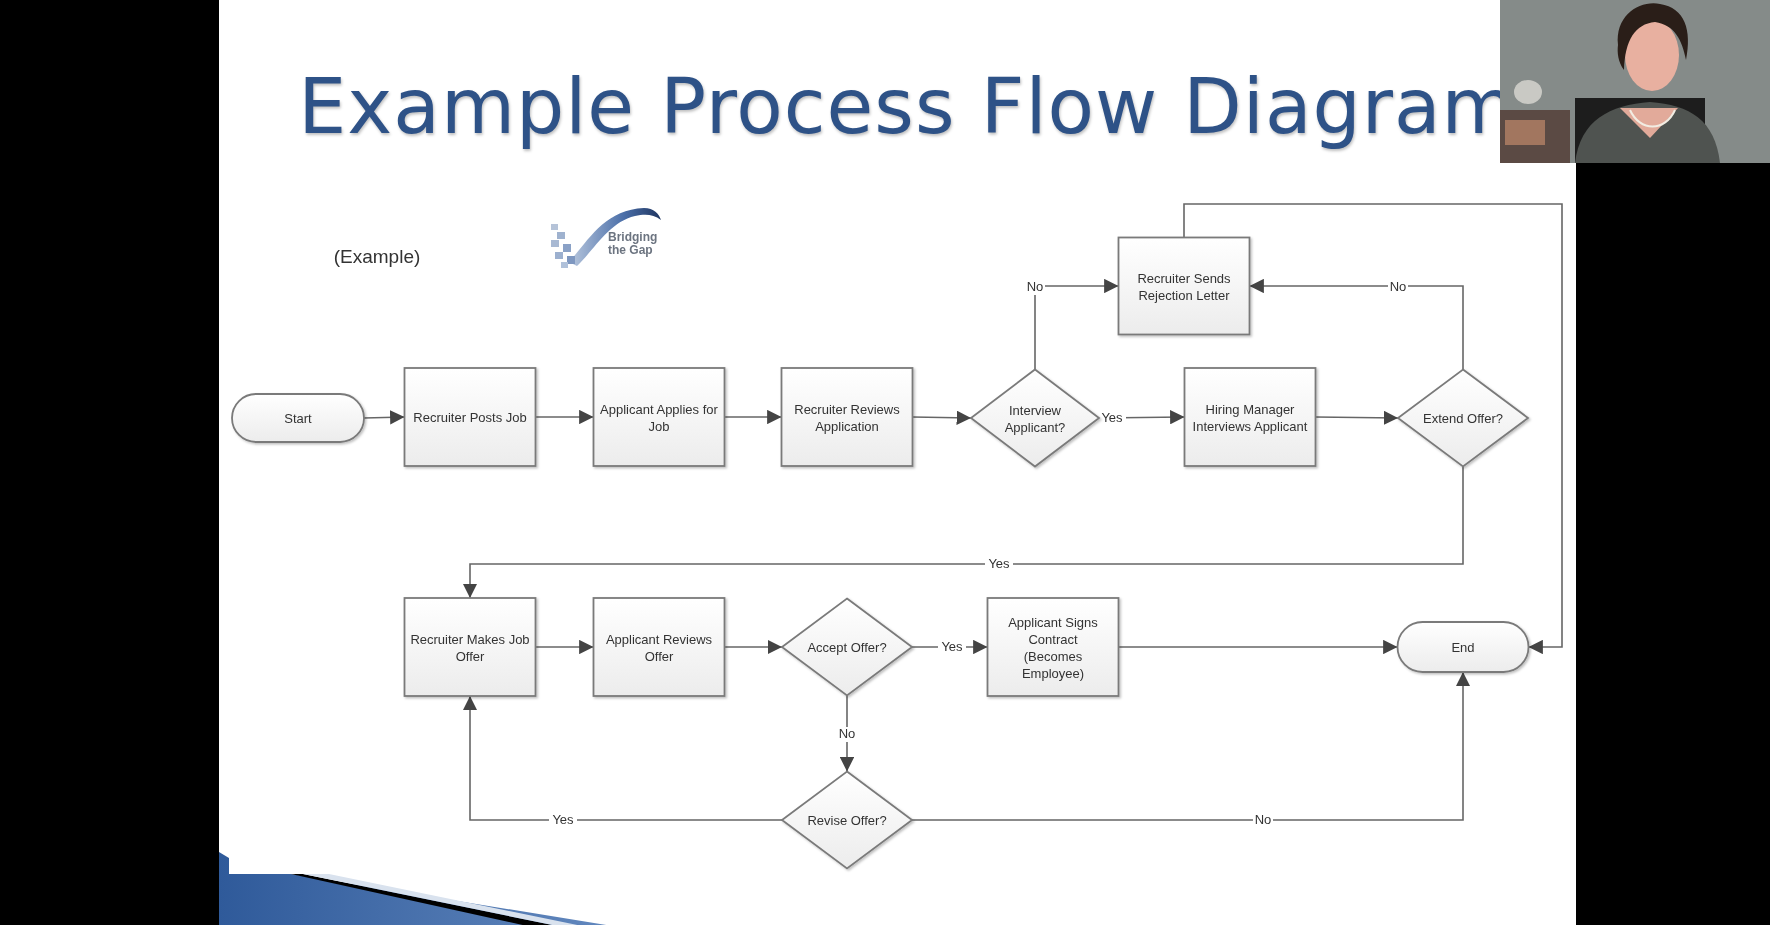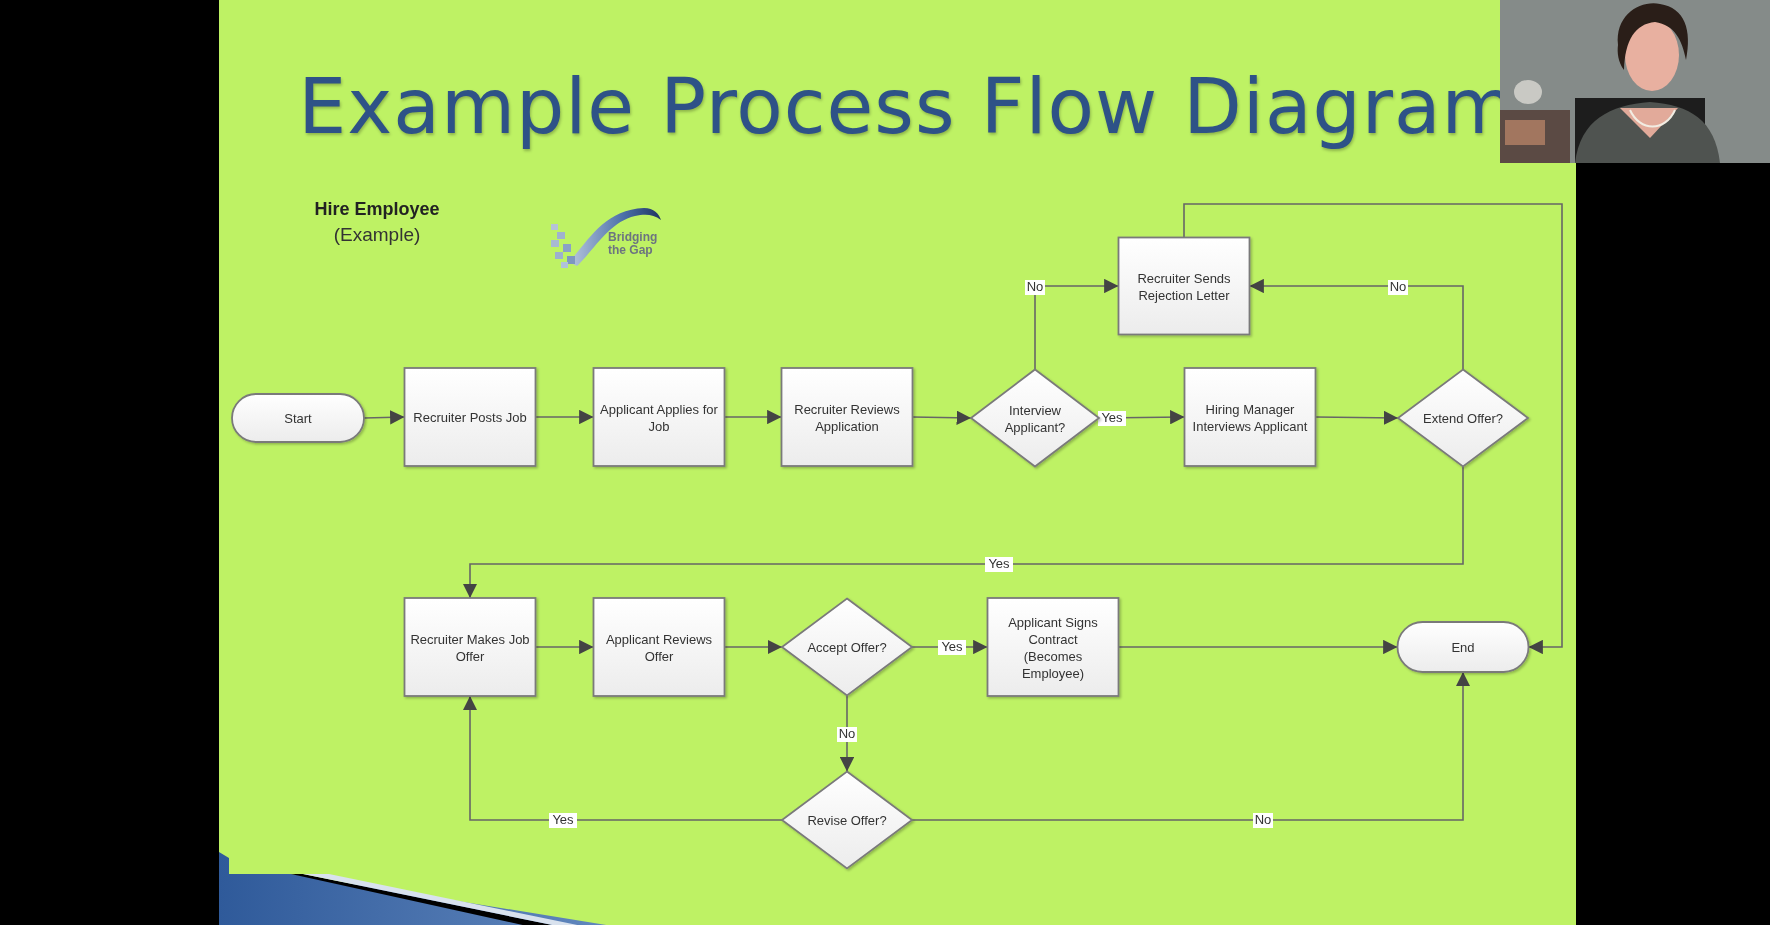--- a/index.html
+++ b/index.html
@@ -3,34 +3,34 @@
 <meta charset="utf-8">
 <style>
   html, body { margin: 0; padding: 0; }
   body {
     width: 1770px; height: 925px; position: relative; overflow: hidden;
     background: #000000;
     font-family: "Liberation Sans", sans-serif;
   }
   #slide {
     position: absolute; left: 219px; top: 0; width: 1357px; height: 925px;
-    background: #bef264; overflow: hidden;
+    background: #ffffff; overflow: hidden;
   }
   #slide-title {
     position: absolute; left: 0; top: 62px; width: 1357px; text-align: center;
     font-family: "DejaVu Sans", sans-serif; font-size: 76px; letter-spacing: 1px;
     color: #2e5287; text-shadow: 1px 2px 3px rgba(0,0,0,0.25);
     padding-left: 20px; box-sizing: border-box;
   }
   #diagram-heading {
     position: absolute; left: 0; top: 196px; width: 316px; text-align: center;
     font-family: "Liberation Sans", sans-serif; color: #222; line-height: 26px;
   }
   #diagram-heading .t1 { font-weight: bold; font-size: 18px; }
-  #diagram-heading .t2, #diagram-heading .t3 { font-size: 19px; color: #333; }
+  #diagram-heading .t2, #diagram-heading .t3 { font-size: 19px; color: #333; margin-top: 48px; }
   #logo { position: absolute; left: 330px; top: 200px; width: 120px; height: 75px; }
   #logo-text {
     position: absolute; left: 389px; top: 231px; font-size: 12px; font-weight: bold;
     color: #6c7480; line-height: 13px; text-align: left;
   }
   svg#flow { position: absolute; left: 0; top: 0; }
   .node-label {
     font-family: "Liberation Sans", sans-serif; font-size: 13px; fill: #333;
     text-anchor: middle;
   }
@@ -47,21 +47,20 @@
     overflow: hidden;
   }
 </style>
 </head>
 <body>
 
 <div id="slide">
   <div id="slide-title">Example Process Flow Diagram</div>
 
   <div id="diagram-heading">
-    <div class="t1">Hire Employee</div>
     <div class="t2">(Example)</div>
   </div>
 
   <svg id="logo" viewBox="0 0 120 75">
     <defs>
       <linearGradient id="lg1" x1="0" y1="0" x2="1" y2="0">
         <stop offset="0" stop-color="#b9c8de"></stop>
         <stop offset="0.6" stop-color="#4a6ea8"></stop>
         <stop offset="1" stop-color="#1f3560"></stop>
       </linearGradient>

